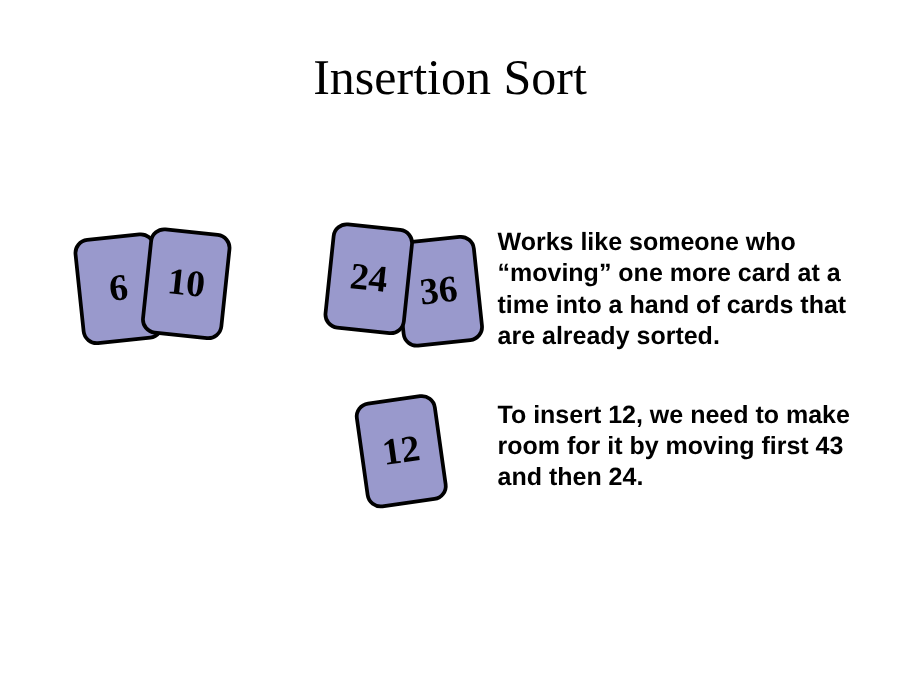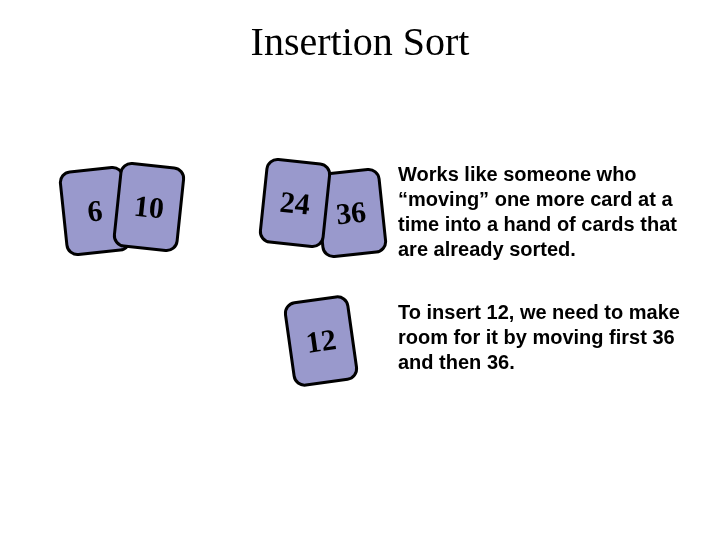--- a/index.html
+++ b/index.html
@@ -9,20 +9,21 @@
     height: 540px;
     background: #fff;
     font-family: Arial, Helvetica, sans-serif;
     color: #000;
     overflow: hidden;
   }
   .slide {
     position: relative;
     width: 720px;
     height: 506px;
+    margin-top: 20px;
   }
   .title {
     position: absolute;
     top: 18px;
     left: 0;
     width: 720px;
     text-align: center;
     font-size: 40px;
     font-family: "Times New Roman", Times, serif;
   }
@@ -63,15 +64,15 @@
 
   <div class="title">Insertion Sort</div>
 
   <div class="card c6">6</div>
   <div class="card c10">10</div>
   <div class="card c24">24</div>
   <div class="card c36">36</div>
   <div class="card c12">12</div>
 
   <div class="text p1">Works like someone who “moving” one more card at a time into a hand of cards that are already sorted.</div>
-  <div class="text p2">To insert 12, we need to make room for it by moving first 36 and then 36.</div>
+  <div class="text p2">To insert 12, we need to make room for it by moving first 43 and then 24.</div>
 
 </div>
 
 </body></html>

